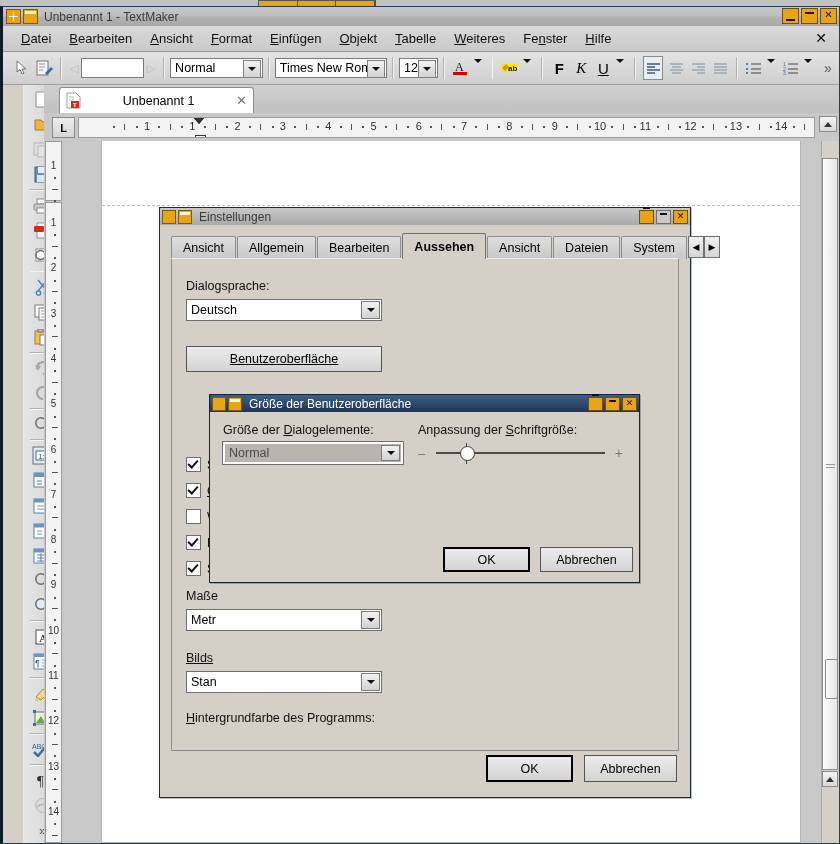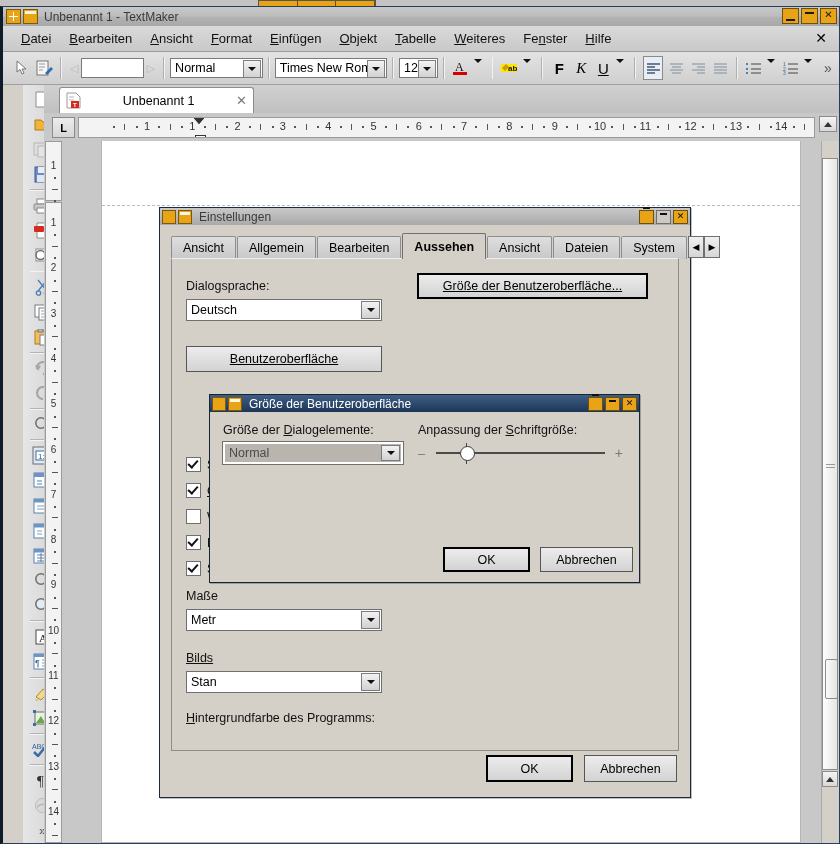--- a/index.html
+++ b/index.html
@@ -814,23 +814,20 @@
 
         <div class="lbl" style="position:absolute;left:14px;top:20px">Dialogsprache:</div>
         <div class="field" style="position:absolute;left:14px;top:40px;width:196px">
           <span>Deutsch</span>
           <div class="fa"></div>
         </div>
         <div class="btn" style="position:absolute;left:14px;top:87px;width:196px;height:26px">
           <span style="text-decoration:underline">Benutzeroberfläche</span>
         </div>
 
-        <div class="btn strong" style="position:absolute;left:245px;top:14px;width:231px;height:26px">
-          <span style="text-decoration:underline">Größe der Benutzeroberfläche...</span>
-        </div>
 
 
         <div style="position:absolute;left:14px;top:198px;display:flex;align-items:center;gap:6px">
           <span class="cbx on"></span>
           <span class="lbl">S</span>
         </div>
         <div style="position:absolute;left:14px;top:224px;display:flex;align-items:center;gap:6px">
           <span class="cbx on"></span>
           <span class="lbl" style="text-decoration:underline">Q</span>
         </div>

